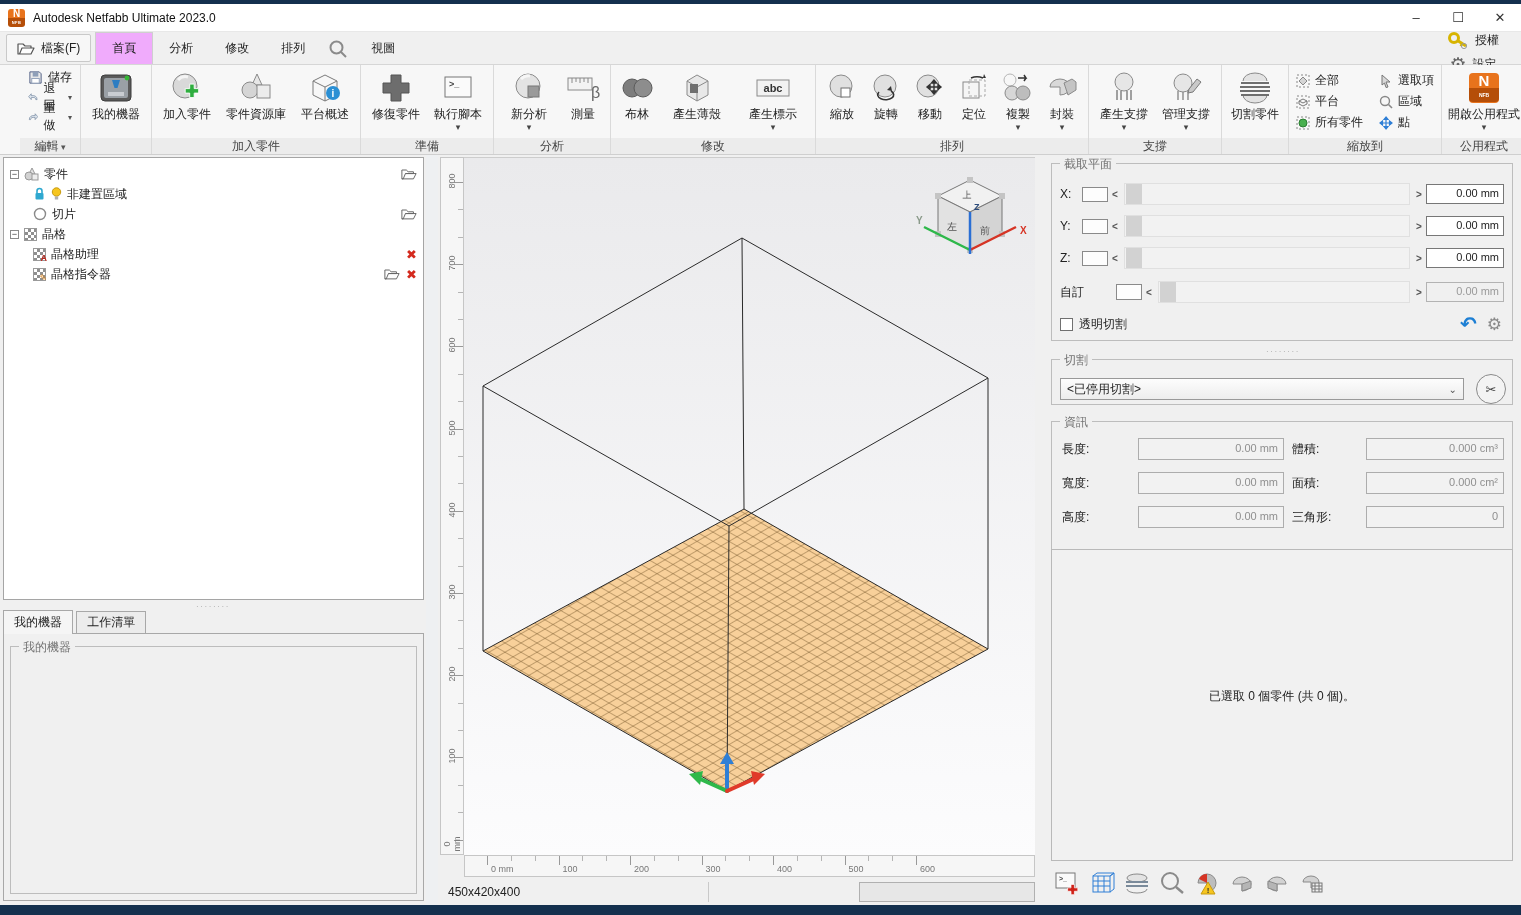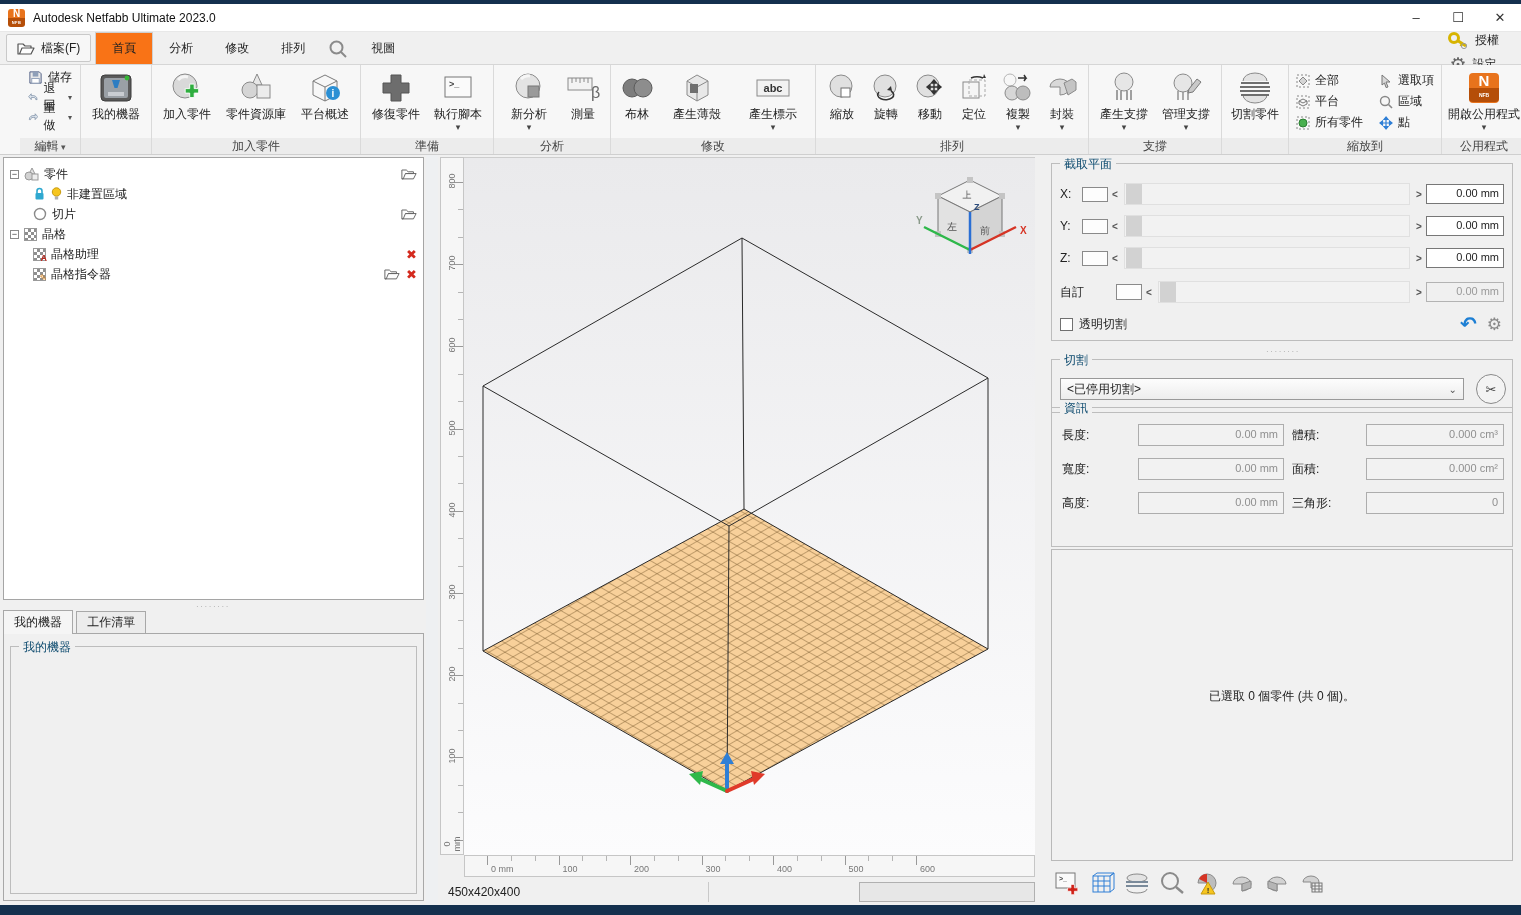--- a/index.html
+++ b/index.html
@@ -13,21 +13,21 @@
   .nlogo { width:17px; height:17px; background:#e8731c; border-radius:3px; color:#fff; display:flex; flex-direction:column; align-items:center; justify-content:center; font-weight:bold; font-size:10px; line-height:9px; }
   .nlogo small { font-size:4px; letter-spacing:.5px; background:#b54e08; width:100%; text-align:center; border-radius:0 0 3px 3px; }
   #title-text { margin-left:8px; font-size:12px; color:#111; }
   #win-controls { margin-left:auto; display:flex; }
   .winbtn { width:42px; height:26px; display:flex; align-items:center; justify-content:center; color:#333; font-size:13px; cursor:default; }
 
   
   #tab-row { position:absolute; top:32px; left:0; right:0; height:33px; background:#f0f0f0; border-bottom:1px solid #d6d6d6; display:flex; align-items:flex-end; }
   #file-btn { display:flex; align-items:center; gap:6px; height:28px; padding:0 10px; margin:0 4px 2px 6px; border:1px solid #c9c9c9; background:#f7f7f7; border-radius:2px; }
   .tab { padding:0 16px; height:31px; display:flex; align-items:center; color:#222; }
-  .tab.active { background:#f97316; border:1px solid #cfcfcf; border-bottom:none; height:32px;text-align:right; }
+  .tab.active { background:#f0abfc; border:1px solid #cfcfcf; border-bottom:none; height:32px;text-align:right; }
   #tab-search { width:34px; height:31px; display:flex; align-items:center; justify-content:center; }
   #quick-actions { margin-left:auto; display:flex; align-items:center; gap:4px; padding-right:14px; height:33px;flex-direction:column; }
   .qa { display:flex; align-items:center; gap:6px; padding:0 8px; }
   .gear-glyph { font-size:19px; color:#666; }
   .help-circle { width:17px; height:17px; border:2px solid #555; border-radius:50%; display:flex; align-items:center; justify-content:center; font-weight:bold; font-size:11px; color:#555; }
 
   
   #ribbon { position:absolute; top:65px; left:0; right:0; height:90px; background:#f7f7f7; border-bottom:1px solid #cfcfcf; display:flex; }
   .rgroup { position:relative; border-right:1px solid #dadada; padding:2px 4px 17px 4px; display:flex; align-items:flex-start; }
   .rgl { position:absolute; left:0; right:0; bottom:0; height:16px; background:#ececec; text-align:center; font-size:12px; color:#444; line-height:16px; }
@@ -59,21 +59,21 @@
   .trailing { position:absolute; right:2px; display:flex; gap:6px; align-items:center; }
   .xdel { color:#d42a1e; font-weight:bold; font-size:13px; line-height:13px; }
   .checker { width:13px; height:13px; border:1px solid #9a9a9a; background-image:linear-gradient(45deg,#8f8f8f 25%,transparent 25%,transparent 75%,#8f8f8f 75%),linear-gradient(45deg,#8f8f8f 25%,transparent 25%,transparent 75%,#8f8f8f 75%); background-size:6px 6px; background-position:0 0,3px 3px; position:relative; flex:0 0 auto; }
   .checker .ov { position:absolute; right:-2px; bottom:-3px; font-size:9px; font-weight:bold; background:transparent; }
   #hsplit-dots { position:absolute; top:447px; left:0; width:426px; text-align:center; color:#9a9a9a; font-size:8px; letter-spacing:2px; }
   .ltab { display:inline-flex; align-items:center; padding:0 10px; height:22px; border:1px solid #a8a8a8; border-bottom:none; background:#ececec; }
   .ltab.active { background:#f5f5f5; position:relative; z-index:2; height:24px; }
   #ltabs { position:absolute; left:3px; top:455px; }
   #ltab-content { position:absolute; left:3px; top:478px; width:421px; bottom:4px; border:1px solid #a8a8a8; background:#f0f0f0; }
   .groupbox { position:relative; border:1px solid #bdbdbd; }
-  .gb-label { position:absolute; top:-8px; left:8px; background:#f0f0f0; padding:0 4px; font-size:12px; color:#0c4a6e; }
+  .gb-label { position:absolute; top:-8px; left:8px; background:#f0f0f0; padding:0 4px; font-size:12px; color:#737373; }
   #machine-group { position:absolute; left:6px; top:12px; right:6px; bottom:6px; }
   #machine-empty-btn { position:absolute; left:30px; right:30px; top:52px; height:68px; background:#d9d9d9; border:1px solid #979797; display:flex; align-items:center; justify-content:center; font-size:12px; color:#222; }
 
   
   #viewport { position:absolute; left:438px; top:0; width:599px; bottom:0; background:#f0f0f0; }
   #vruler { position:absolute; left:2px; top:2px; width:24px; height:698px; background:#f6f6f6; border:1px solid #c6c6c6; overflow:hidden; }
   .vtick { position:absolute; right:0; height:1px; width:9px; background:#999; }
   .vtick.minor { width:5px; background:#b5b5b5; }
   .vlab { position:absolute; left:1px; width:20px; text-align:center; font-size:9px; color:#777; transform:rotate(-90deg); transform-origin:center; }
   #canvas { position:absolute; left:26px; top:2px; width:571px; height:698px; border-top:1px solid #cdcdcd; border-right:1px solid #cdcdcd; }
@@ -94,25 +94,25 @@
   .cbox { width:26px; height:15px; border:1px solid #8a8a8a; background:#fdfdfd; flex:0 0 auto; }
   .arr { width:14px; text-align:center; color:#555; font-size:10px; font-weight:bold; flex:0 0 auto; }
   .track { flex:1; height:22px; background:#f2f2f2; border:1px solid #e0e0e0; position:relative; margin:0 2px; }
   .thumb { position:absolute; left:1px; top:0; width:16px; height:20px; background:#d2d2d2; }
   .valfield { width:78px; height:20px; background:#fff; border:1px solid #777; text-align:right; padding:2px 4px 0 0; font-size:11px; color:#222; flex:0 0 auto; }
   .valfield.disabled { background:#f0f0f0; border-color:#b3b3b3; color:#9a9a9a; }
   .chk { width:13px; height:13px; border:1px solid #707070; background:#fff; margin-right:6px; flex:0 0 auto; }
   .undo-glyph { color:#1d7fd4; font-weight:bold; font-size:20px; }
   #clip-tools { position:absolute; right:10px; bottom:4px; display:flex; gap:10px; align-items:center; }
   #rdots { position:absolute; top:192px; left:0; right:0; text-align:center; color:#9a9a9a; font-size:8px; letter-spacing:2px; }
-  #cutbox { position:absolute; left:6px; top:204px; right:8px; height:54px; }
+  #cutbox { position:absolute; left:6px; top:204px; right:8px; height:46px; }
   #cut-select { position:absolute; left:8px; right:48px; top:18px; height:22px; border:1px solid #999; background:linear-gradient(#fdfdfd,#ededed); display:flex; align-items:center; padding:0 6px; font-size:12px; color:#222; }
   #cut-select .chev { margin-left:auto; color:#555; font-size:10px; }
   #cut-scissors { position:absolute; right:6px; top:14px; width:30px; height:30px; border:1px solid #8a8a8a; border-radius:50%; background:#f3f3f3; display:flex; align-items:center; justify-content:center; font-size:13px; color:#444; }
-  #infobox { position:absolute; left:6px; top:252px; right:8px; height:140px; }
+  #infobox { position:absolute; left:6px; top:266px; right:8px; height:140px; }
   .inforow { position:absolute; left:0; right:0; height:22px; }
   .infolab { position:absolute; font-size:12px; color:#222; top:3px; }
   .infofield { position:absolute; height:22px; background:#f2f2f2; border:1px solid #adadad; color:#8f8f8f; font-size:11px; text-align:right; padding:3px 5px 0 0; }
   #msgbox { position:absolute; left:6px; top:394px; right:8px; bottom:44px; border:1px solid #b9b9b9; background:#f1f1f1; }
   #msgbox .msg { margin-top:138px; text-align:center; font-size:12px; color:#222; }
   #bricons { position:absolute; left:8px; bottom:8px; display:flex; gap:7px; align-items:center; }
   .brico { width:28px; height:28px; display:flex; align-items:center; justify-content:center; }
 
   svg text { font-family:"Liberation Sans","DejaVu Sans",sans-serif; }
 </style>

